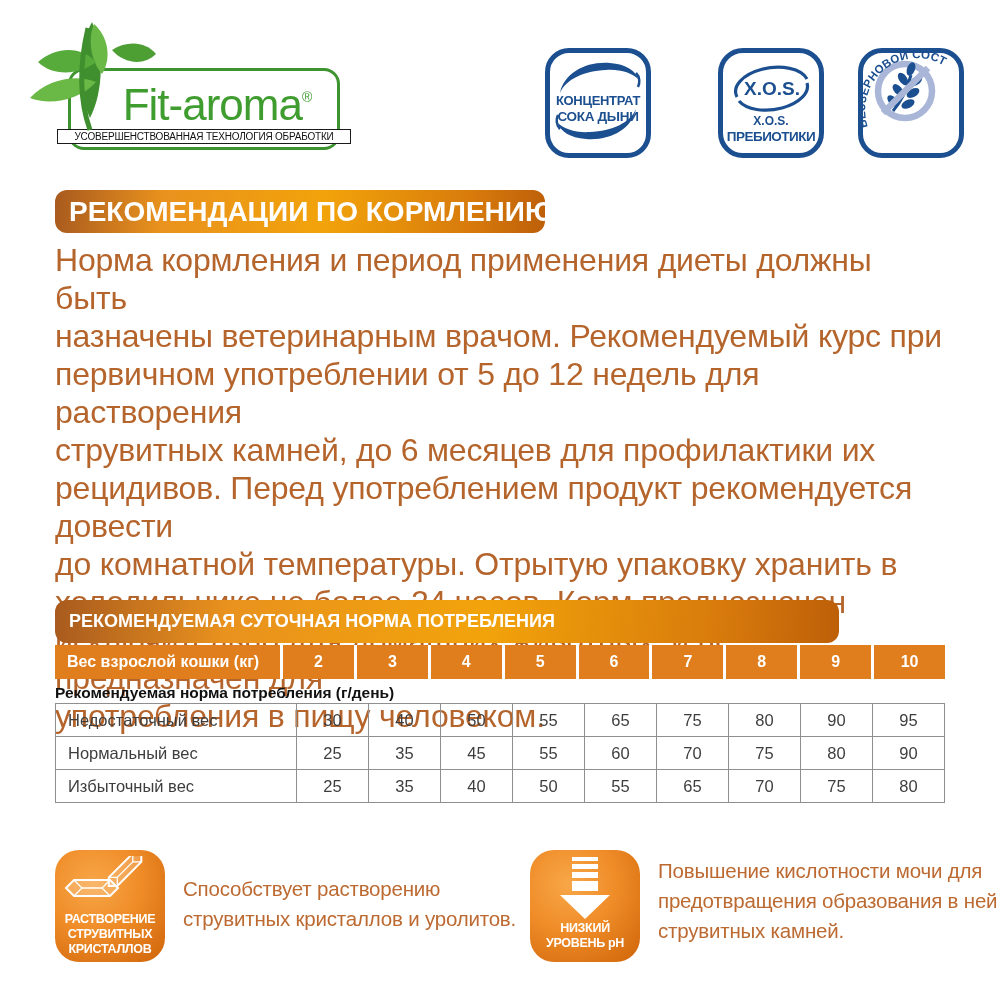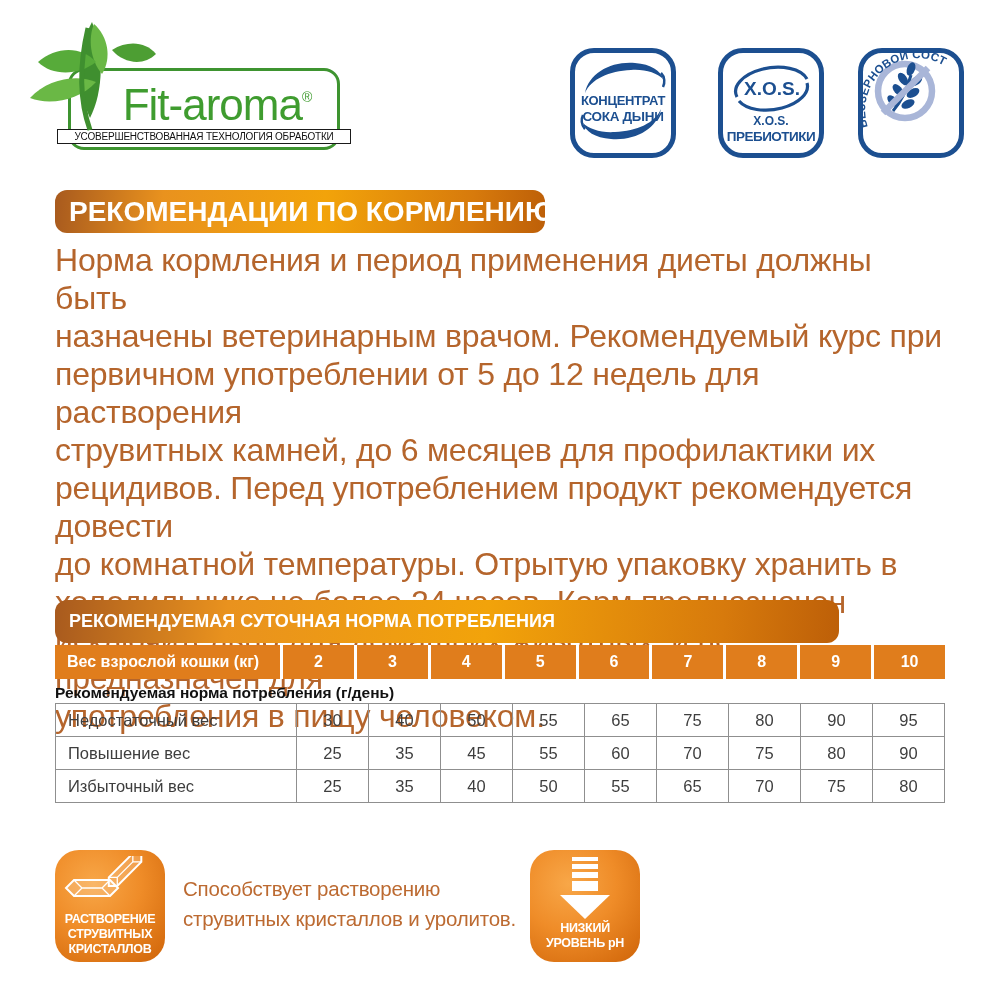--- a/index.html
+++ b/index.html
@@ -15,21 +15,21 @@
          padding-left:26px;white-space:nowrap;}
   .brand sup{font-size:14px;vertical-align:18px;}
   .tagline-box{border:1.5px solid #1a1a1a;background:#fff;font-size:10px;color:#111;
                padding:1px 16px;margin-top:2px;letter-spacing:-0.2px;white-space:nowrap;}
   .leaves{position:absolute;left:0;top:0;z-index:2;}
 
   
   .cert{position:absolute;top:48px;width:106px;height:110px;box-sizing:border-box;
         border:5px solid #1c4f90;border-radius:24px;background:#fff;overflow:hidden;}
   .cert svg{position:absolute;left:0;top:0;}
-  .cert-1{left:570px;} .cert-2{left:718px;border-radius:25px;} .cert-3{left:858px;}
+  .cert-1{left:545px;} .cert-2{left:718px;border-radius:25px;} .cert-3{left:858px;}
 
   
   .bar{position:absolute;left:55px;height:43px;color:#fff;font-weight:bold;line-height:43px;
        padding:0 14px;box-sizing:border-box;white-space:nowrap;
        background:linear-gradient(95deg,#a85a1e 0%,#e9921e 22%,#f2a30a 55%,#d77a0c 85%,#bd5f08 100%);border-radius:12px;}
   .bar-1{top:190px;width:490px;font-size:28px;}
   .bar-2{top:600px;width:784px;font-size:18px;}
 
   
   .body-text{position:absolute;left:55px;top:241px;width:890px;font-size:32px;line-height:38px;
@@ -157,21 +157,21 @@
       <td>40</td>
       <td>50</td>
       <td>55</td>
       <td>65</td>
       <td>75</td>
       <td>80</td>
       <td>90</td>
       <td>95</td>
     </tr>
     <tr>
-      <td class="lbl">Повышение вес</td>
+      <td class="lbl">Нормальный вес</td>
       <td>25</td>
       <td>35</td>
       <td>45</td>
       <td>55</td>
       <td>60</td>
       <td>70</td>
       <td>75</td>
       <td>80</td>
       <td>90</td>
     </tr>
@@ -214,14 +214,17 @@
         <rect x="37" y="2" width="26" height="4"></rect>
         <rect x="37" y="9" width="26" height="5"></rect>
         <rect x="37" y="17" width="26" height="6"></rect>
         <rect x="37" y="26" width="26" height="10"></rect>
         <polygon points="25,40 75,40 50,64"></polygon>
       </g>
     </svg>
     <div class="cap">НИЗКИЙ</div>
     <div class="cap">УРОВЕНЬ pH</div>
   </div>
+  <div class="feat-text feat-text-2">Повышение кислотности мочи для
+предотвращения образования в ней
+струвитных камней.</div>
 
 </div>
 
 </body></html>

